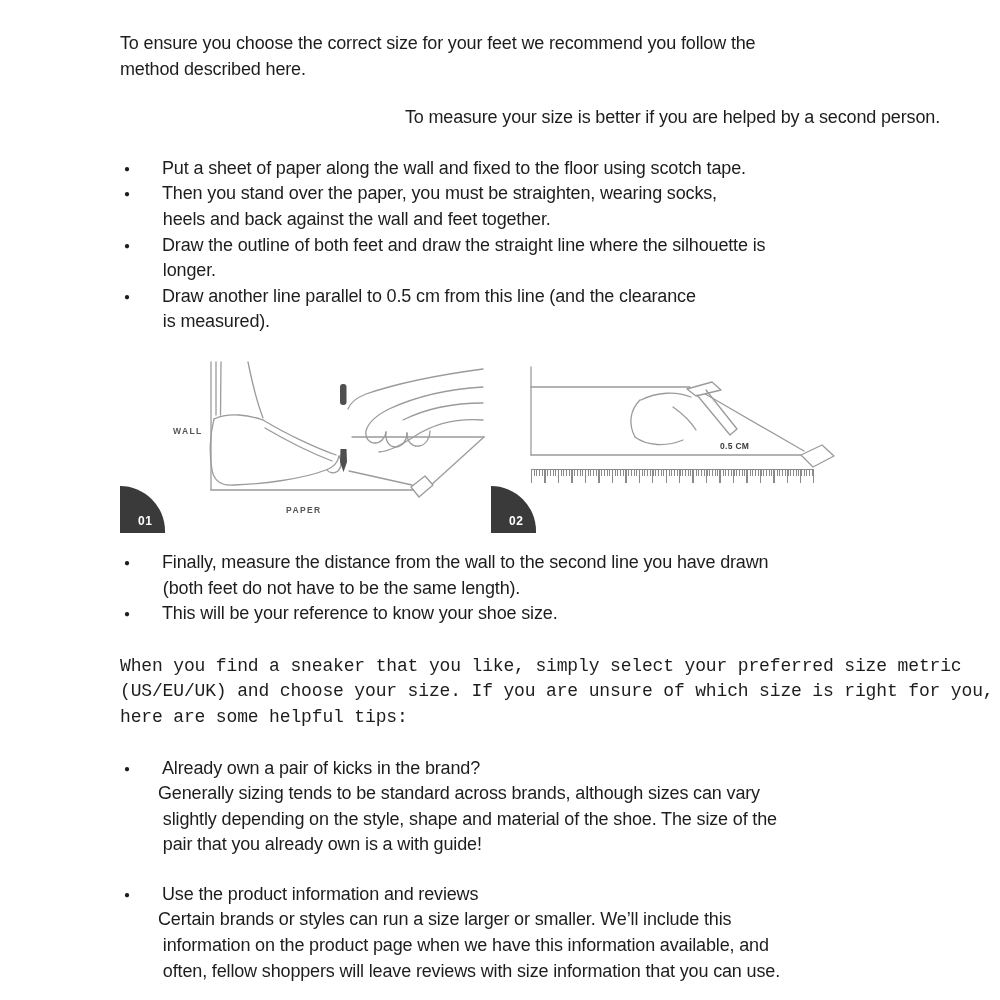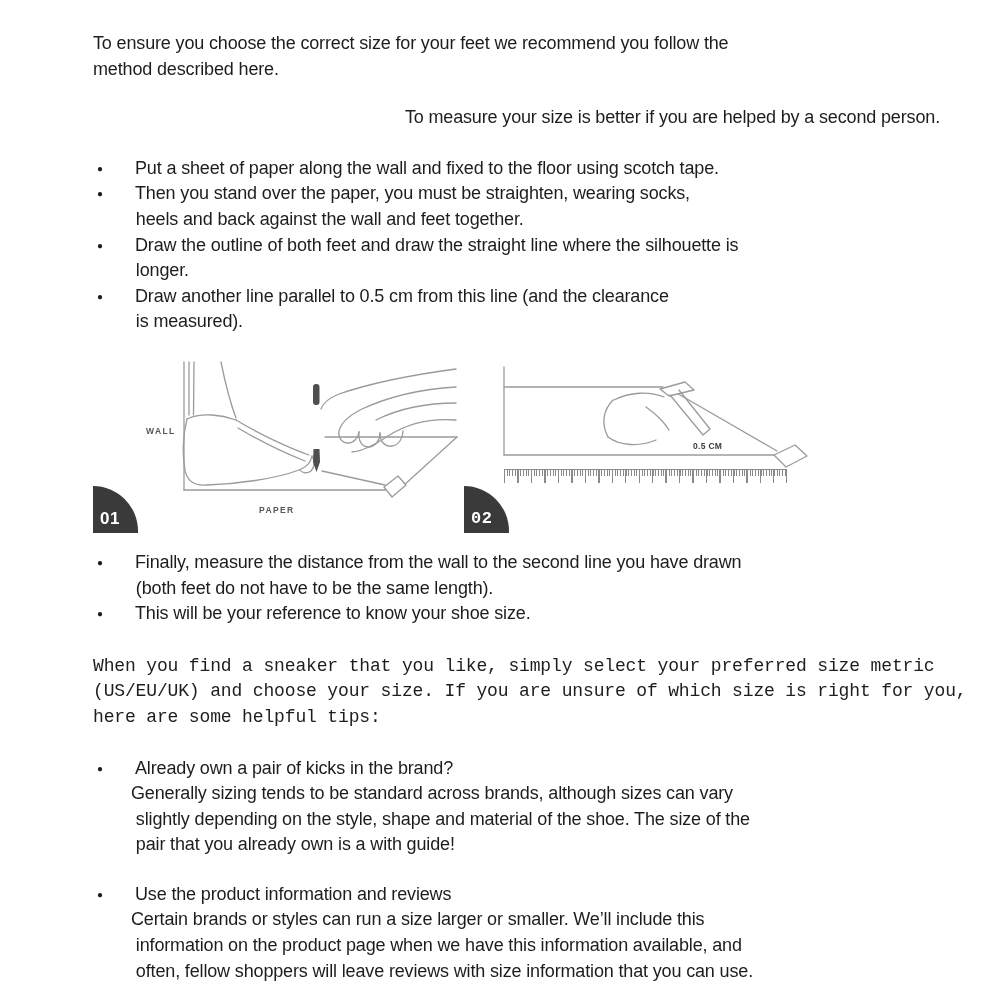--- a/index.html
+++ b/index.html
@@ -1,20 +1,20 @@
 <!DOCTYPE html>
 <html><head>
 <meta charset="utf-8">
 <style>
   html,body{margin:0;padding:0;background:#fff;}
   .page{
     position:relative; width:1000px; height:1000px; background:#ffffff;
     font-family:"Liberation Sans","DejaVu Sans",sans-serif;
     color:#1d1d1d; font-size:18px; line-height:25.6px; letter-spacing:-0.15px;
-    box-sizing:border-box; padding:31px 60px 0 93px; overflow:hidden;
+    box-sizing:border-box; padding:31px 60px 0 120px; overflow:hidden;
   }
   .line{white-space:pre;}
   .row{display:flex; white-space:pre;}
   .dot{flex:none; width:38px; font-size:10px; padding-left:4px; color:#1d1d1d;}
   .cont{padding-left:38px;}
   .para2{margin-top:23px;text-align:right;}
   .steps{margin-top:25px;}
   .figures{position:relative; margin-top:23px; height:175px;}
   .figures svg{position:absolute; top:0;}
   .fig1{left:0;}
@@ -27,25 +27,25 @@
       repeating-linear-gradient(90deg,#8a8a8a 0 1px,transparent 1px 2.7px);
     background-size:100% 13px,100% 6px;
     background-repeat:no-repeat,no-repeat;
     background-position:0 0,0 0;
   }
   .badge{
     position:absolute; top:128px; width:45px; height:47px;
     background:#3a3a3a; border-top-right-radius:47px;
   }
   .badge span{
-    position:absolute; left:7px; bottom:6px; color:#ffffff;
-    font-size:17px; font-weight:700; letter-spacing:0.5px; line-height:1;
+    position:absolute; left:18px; bottom:6px; color:#ffffff;
+    font-size:12px; font-weight:700; letter-spacing:0.5px; line-height:1;
   }
   .badge1{left:0;}
-  .badge2{left:371px;font-family:Liberation Mono, monospace;}
+  .badge2{left:371px;}
   .results{margin-top:17px;}
   .sizing{margin-top:27px;font-family:Liberation Mono, monospace;}
   .tips1{margin-top:25px;}
   .tips2{margin-top:24px;}
   .figlabel{font-family:"Liberation Sans","DejaVu Sans",sans-serif; font-size:8.5px;
     font-weight:600; letter-spacing:1.4px; fill:#565656;}
   .figlabel-bold{font-family:"Liberation Sans","DejaVu Sans",sans-serif; font-size:8.5px;
     font-weight:700; letter-spacing:0.3px; fill:#3c3c3c;}
 </style>
 </head>

